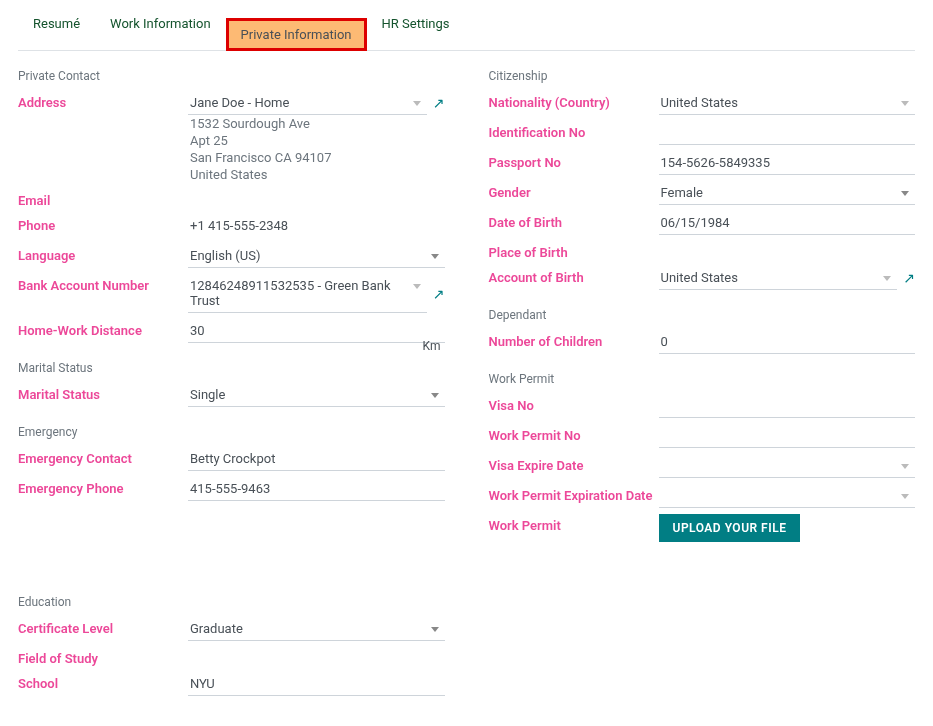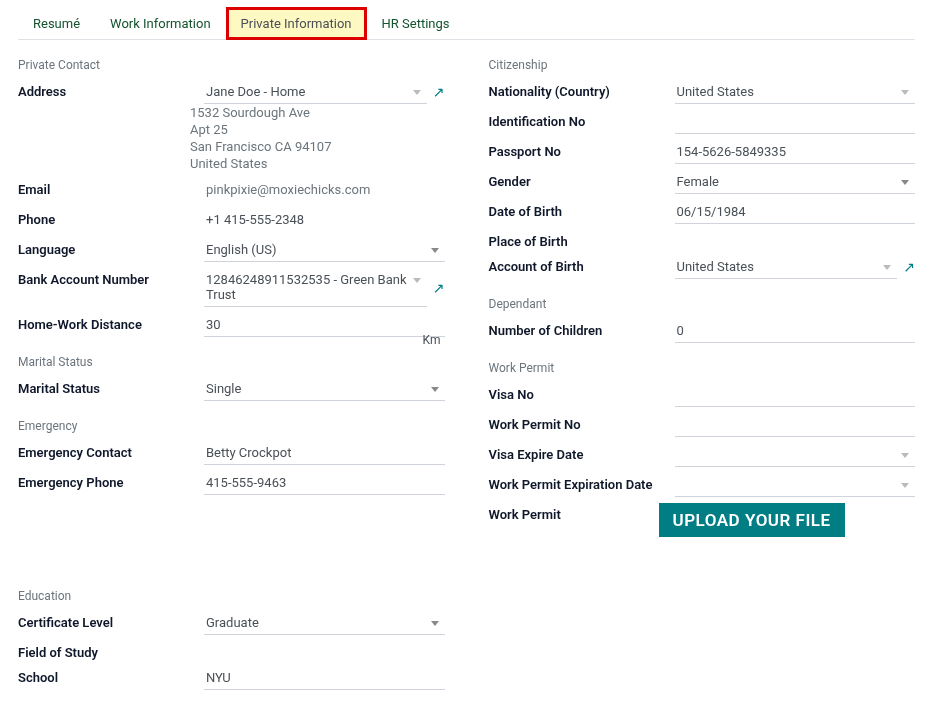--- a/index.html
+++ b/index.html
@@ -22,21 +22,22 @@
     color: #14532d;
     cursor: pointer;
     border: 1px solid transparent;
     position: relative;
     top: 1px;
   }
   .tab.active {
     color: #495057;
     border: 1px solid #dee2e6;
     border-bottom: 1px solid #fff;
-    background: #fef9c3;
+    background: #fdba74;
+    margin-top: 11px;
   }
   .tab.highlight { outline: 3px solid #d00; outline-offset: -3px; }
   .columns {
     display: flex;
     gap: 44px;
     padding-top: 18px;
     justify-content: space-between;
   }
   .col { flex: 1; min-width: 0; }
   .section-title {
@@ -47,34 +48,33 @@
   .section-title:first-child { margin-top: 0; }
   .row {
     display: flex;
     align-items: flex-start;
     margin-bottom: 6px;
   }
   .row-label {
     width: 170px;
     flex-shrink: 0;
     font-weight: 600;
-    color: #0f172a;
+    color: #ec4899;
     padding-top: 4px;
   }
   .row-value {
     flex: 1;
     position: relative;
   }
   .field {
     border-bottom: 1px solid #ced4da;
     padding: 4px 20px 4px 2px;
     min-height: 24px;
     position: relative;
     color: #495057;
-    margin-left: 16px;
   }
   .field.static { border-bottom: 1px solid transparent; color:#495057; }
   .addr-line { color:#6c757d; padding:1px 2px; }
   .caret::after {
     content: "";
     position: absolute;
     right: 6px;
     top: 10px;
     width: 0; height: 0;
     border-left: 4px solid transparent;
@@ -97,21 +97,21 @@
     right:4px;
     top:20px;
     color:#495057;
     font-size:12px;
   }
   .upload-btn {
     display:inline-block;
     background:#017e84;
     color:#fff;
     font-weight:600;
-    font-size:17px;
+    font-size:12px;
     letter-spacing:0.5px;
     padding:7px 14px;
     cursor:pointer;
   }
 </style>
 </head>
 <body>
 
 <div class="tabs">
   <div class="tab">Resumé</div>
@@ -135,23 +135,20 @@
         </div>
         <div class="addr-line">1532 Sourdough Ave</div>
         <div class="addr-line">Apt 25</div>
         <div class="addr-line">San Francisco CA 94107</div>
         <div class="addr-line">United States</div>
       </div>
     </div>
 
     <div class="row">
       <div class="row-label">Email</div>
-      <div class="row-value">
-          <div class="field static" style="color:#6c757d">pinkpixie@moxiechicks.com</div>
-        </div>
     </div>
 
     <div class="row">
       <div class="row-label">Phone</div>
       <div class="row-value">
           <div class="field static">+1 415-555-2348</div>
         </div>
     </div>
 
     <div class="row">

